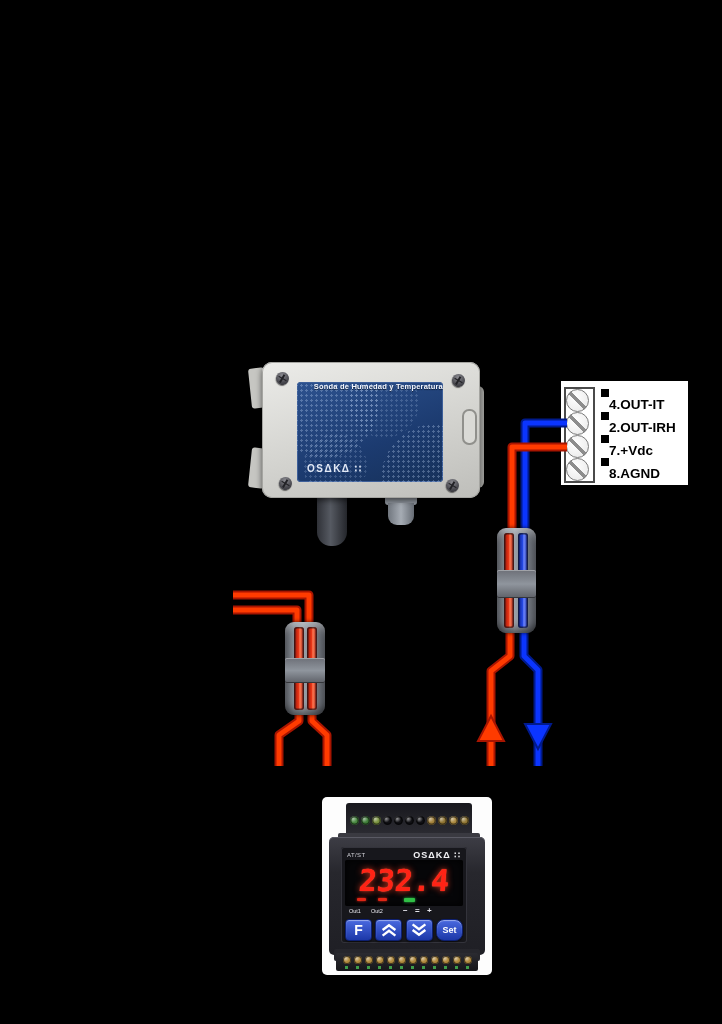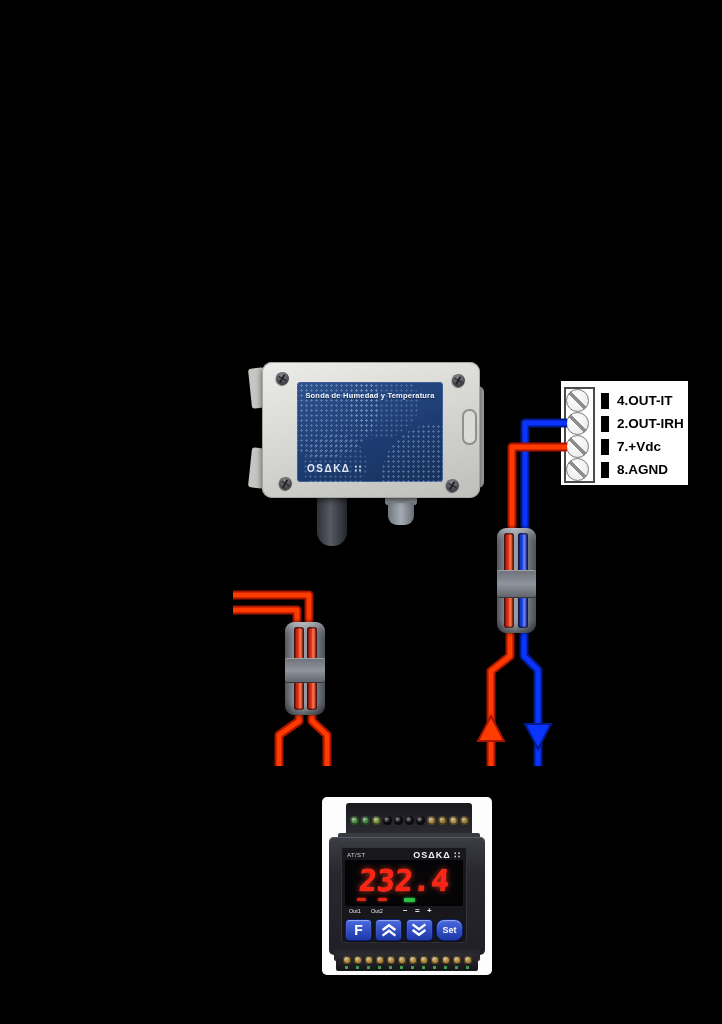--- a/index.html
+++ b/index.html
@@ -35,33 +35,33 @@
   .panel{position:absolute;z-index:3;left:297px;top:382px;width:146px;height:100px;border-radius:4px;
          background:linear-gradient(160deg,#2d528f,#1c3b70 60%,#16315a);overflow:hidden;
          box-shadow:inset 0 0 0 1px #3d5f99;}
   .fan{position:absolute;border-radius:50%;opacity:.45;
        background-image:radial-gradient(rgba(205,225,255,.65) 1px,transparent 1.4px);
        background-size:5px 5px;}
   .fan.f1{left:-28px;top:-34px;width:110px;height:110px;}
   .fan.f2{left:52px;top:-14px;width:70px;height:70px;opacity:.3;}
   .fan.f3{left:84px;top:42px;width:110px;height:110px;}
   .fan.f4{left:6px;top:52px;width:64px;height:64px;opacity:.3;}
-  .panel-title{position:relative;margin-top:9px;text-align:center;font-size:7.5px;font-weight:bold;
+  .panel-title{position:relative;text-align:right;font-size:7.5px;font-weight:bold;
                color:#f2f6ff;letter-spacing:.2px;text-shadow:0 1px 1px rgba(0,0,0,.6);}
   .panel-logo{position:absolute;left:10px;bottom:8px;font-size:10px;font-weight:bold;
               color:#e2e9f6;letter-spacing:1.5px;}
 
   
   .tblock{position:absolute;z-index:3;left:558px;top:378px;width:133px;height:110px;
           box-sizing:border-box;background:#fff;border:3px solid #000;}
   .tb-col{position:absolute;left:3px;top:6px;width:27px;border:2px solid #4a4a4a;background:#fff;}
   .tb-circle{width:23px;height:23px;border-radius:50%;box-sizing:border-box;border:1.5px solid #7a7a7a;
              background-image:linear-gradient(45deg,transparent 44%,#8d8d8d 44%,#8d8d8d 56%,transparent 56%),
                               radial-gradient(circle at 40% 35%,#ffffff,#e7e7e7);}
-  .tb-row{position:absolute;left:40px;height:23px;display:flex;align-items:center;}
+  .tb-row{position:absolute;left:40px;height:23px;display:flex;flex-direction:column;}
   .tb-row.r1{top:8px;} .tb-row.r2{top:31px;} .tb-row.r3{top:54px;} .tb-row.r4{top:77px;}
   .tb-bar{width:8px;height:16px;background:#000;}
   .tb-label{margin-left:8px;font-size:13.5px;font-weight:bold;color:#000;white-space:nowrap;}
 
   
   .wires{position:absolute;z-index:4;left:0;top:0;pointer-events:none;}
 
   
   .clamp{position:absolute;z-index:5;border-radius:9px;
          background:linear-gradient(90deg,#54575d,#868c94 22%,#9aa0a8 45%,#7e848c 72%,#4e5157);

